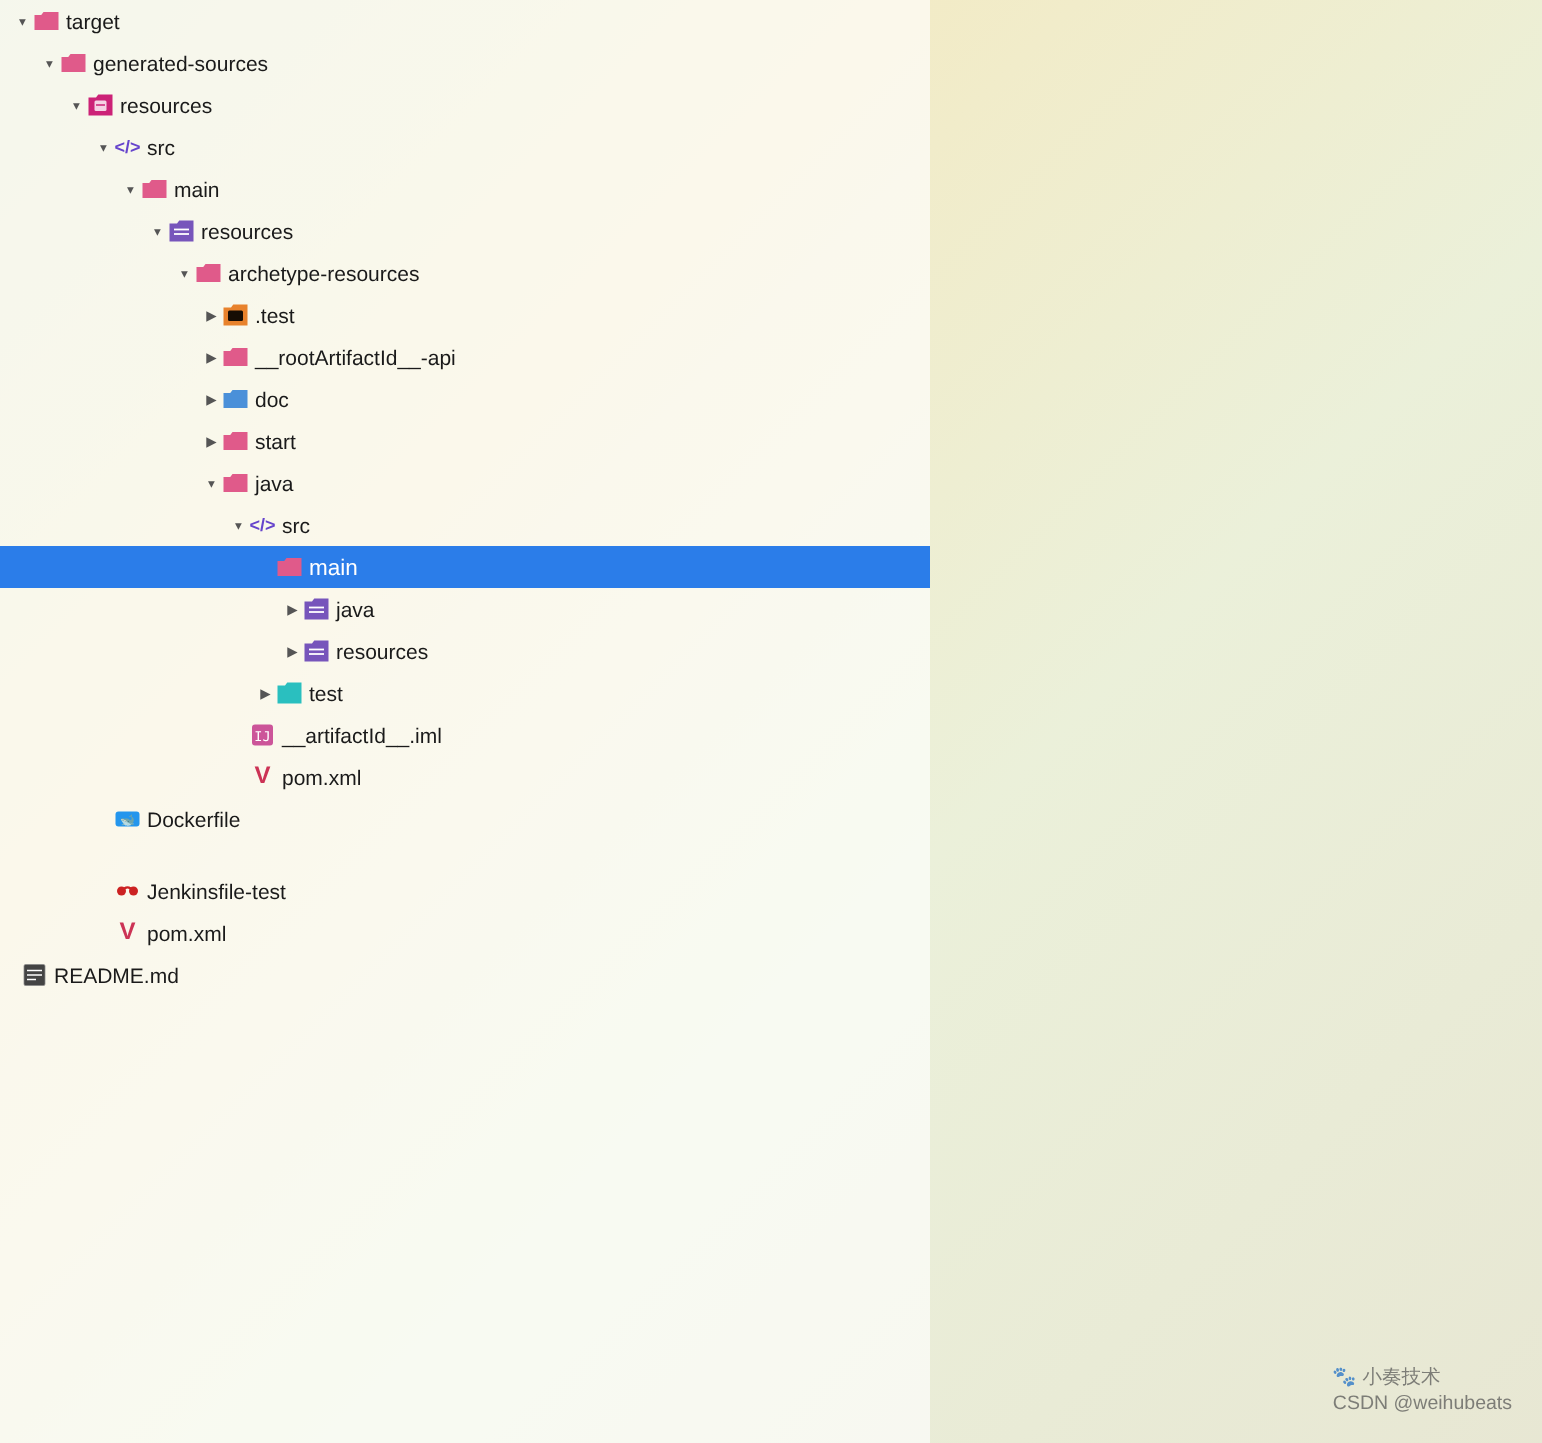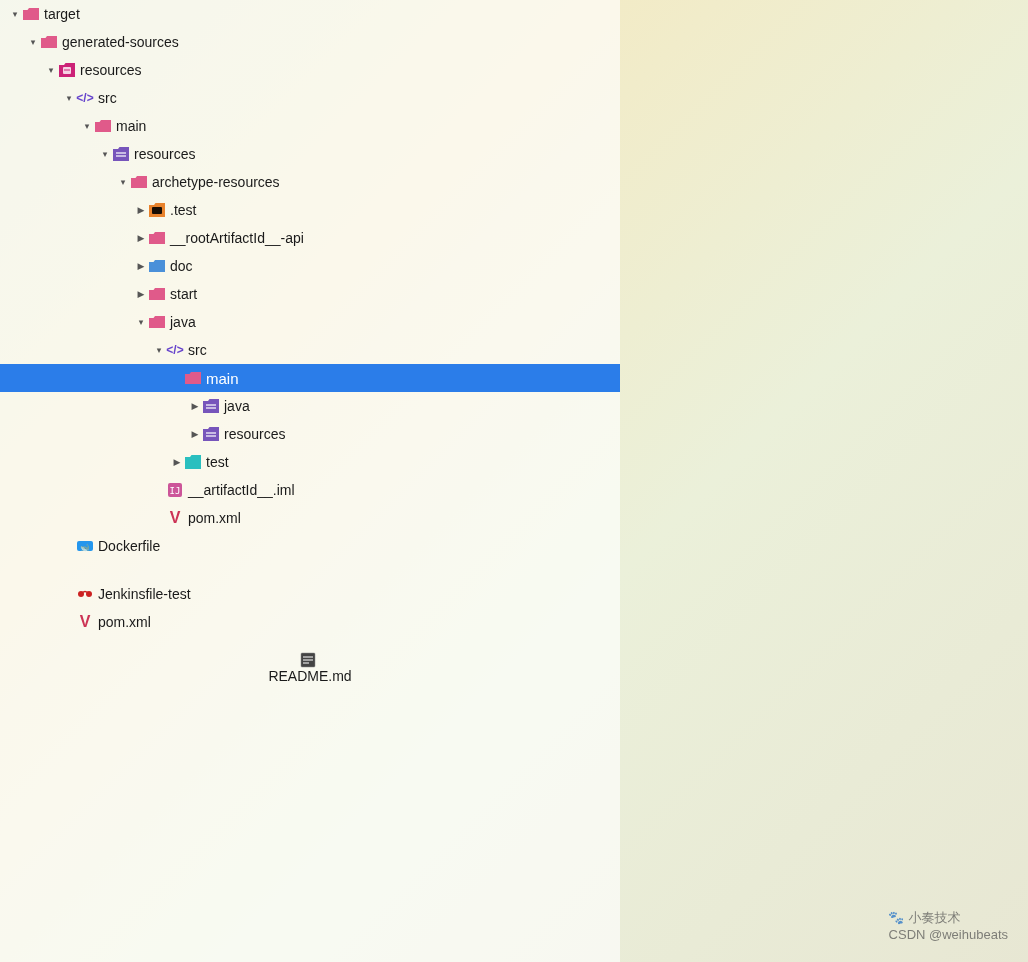--- a/index.html
+++ b/index.html
@@ -292,21 +292,21 @@
       </span>
       <span class="item-label">Jenkinsfile-test</span>
     </div>
     <div class="tree-item" style="padding-left: 62px;">
       <span class="arrow" style="font-size: 9px; width: 14px; flex-shrink: 0; visibility: hidden;"></span>
       <span style="display: inline-flex; align-items: center;">
         <span style="color:#cc3355;font-size:16px;font-weight:bold;margin-right:4px;width:18px;display:inline-flex;align-items:center;justify-content:center">V</span>
       </span>
       <span class="item-label">pom.xml</span>
     </div>
-    <div class="tree-item" style=" flex-direction: column;">
+    <div class="tree-item" style="">
       <span class="arrow" style="font-size: 9px; width: 14px; flex-shrink: 0; visibility: hidden;"></span>
       <span style="display: inline-flex; align-items: center;">
         <svg width="18" height="16" viewBox="0 0 18 16" style="margin-right:4px;flex-shrink:0">
       <rect x="2" y="1" width="14" height="14" rx="1" fill="#444" stroke="#888" stroke-width="0.5"></rect>
       <line x1="4" y1="5" x2="14" y2="5" stroke="white" stroke-width="1"></line>
       <line x1="4" y1="8" x2="14" y2="8" stroke="white" stroke-width="1"></line>
       <line x1="4" y1="11" x2="10" y2="11" stroke="white" stroke-width="1"></line>
     </svg>
       </span>
       <span class="item-label">README.md</span>

